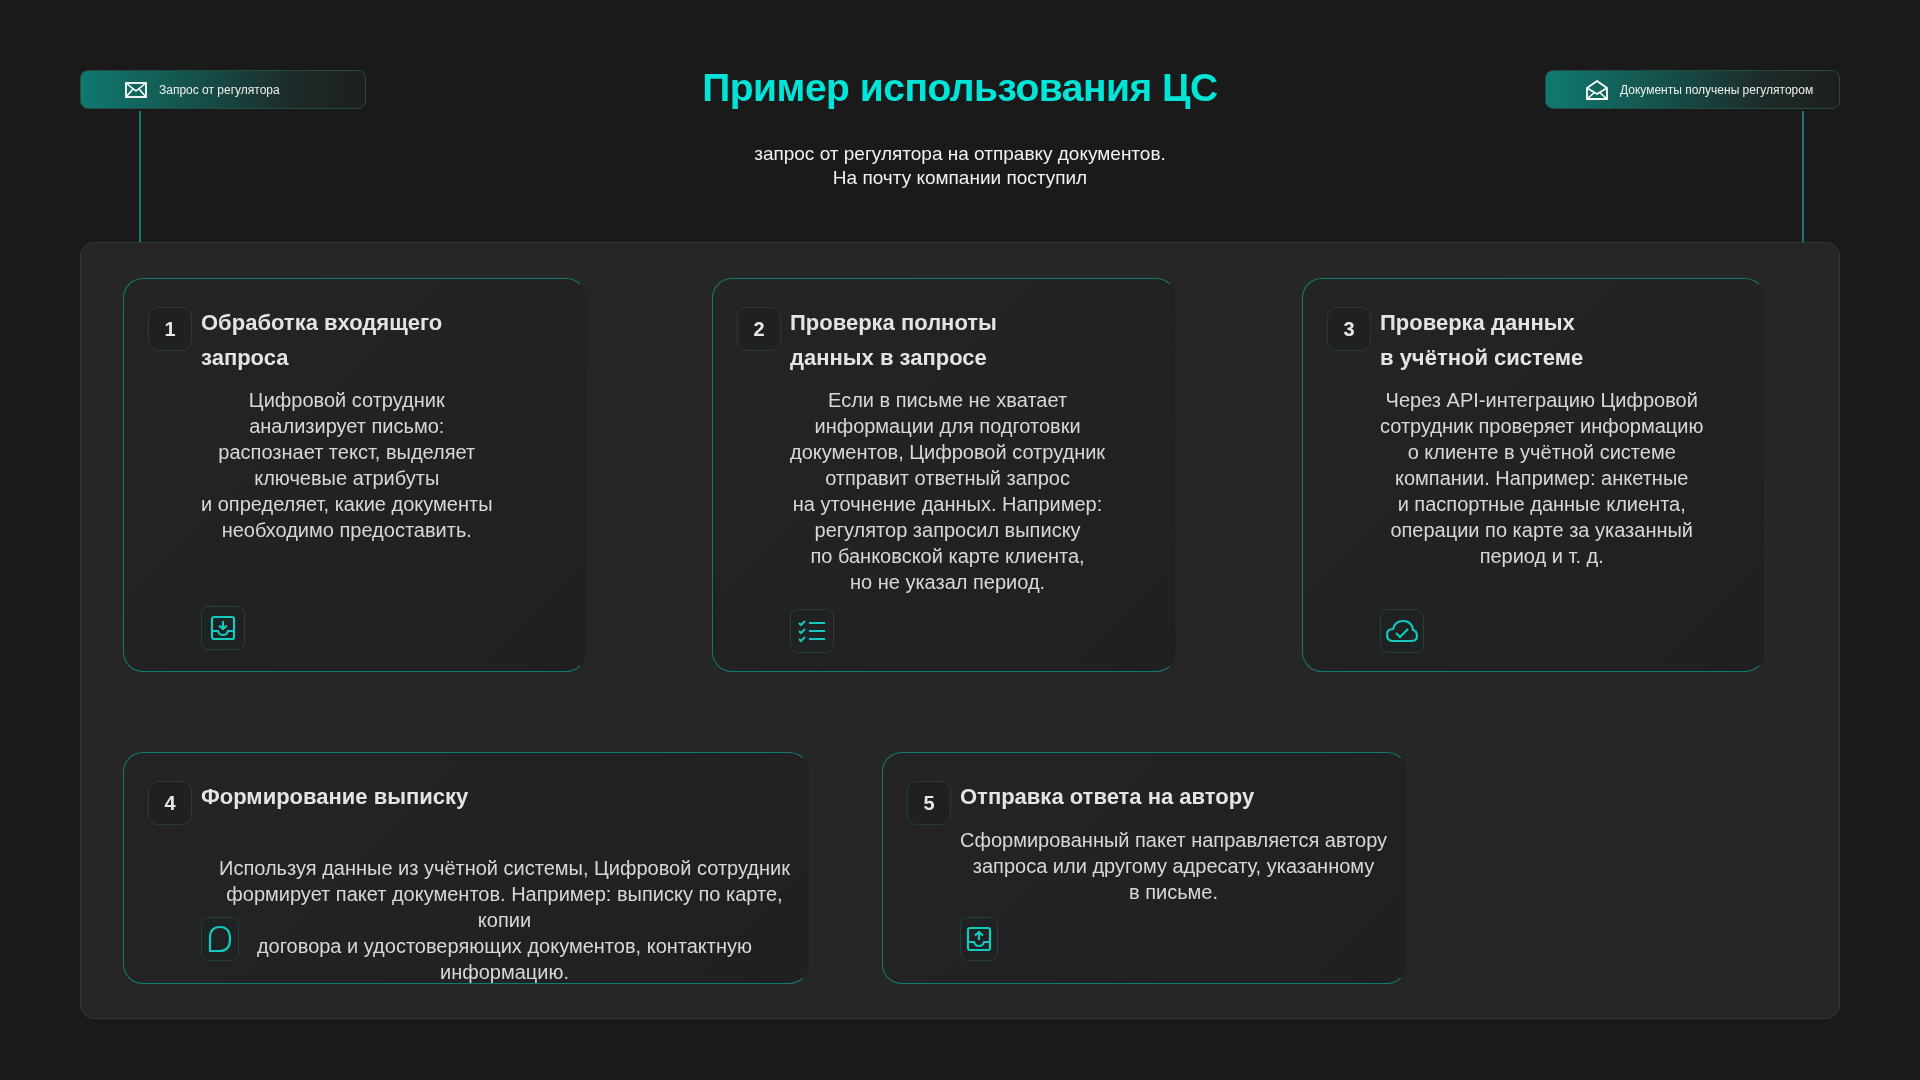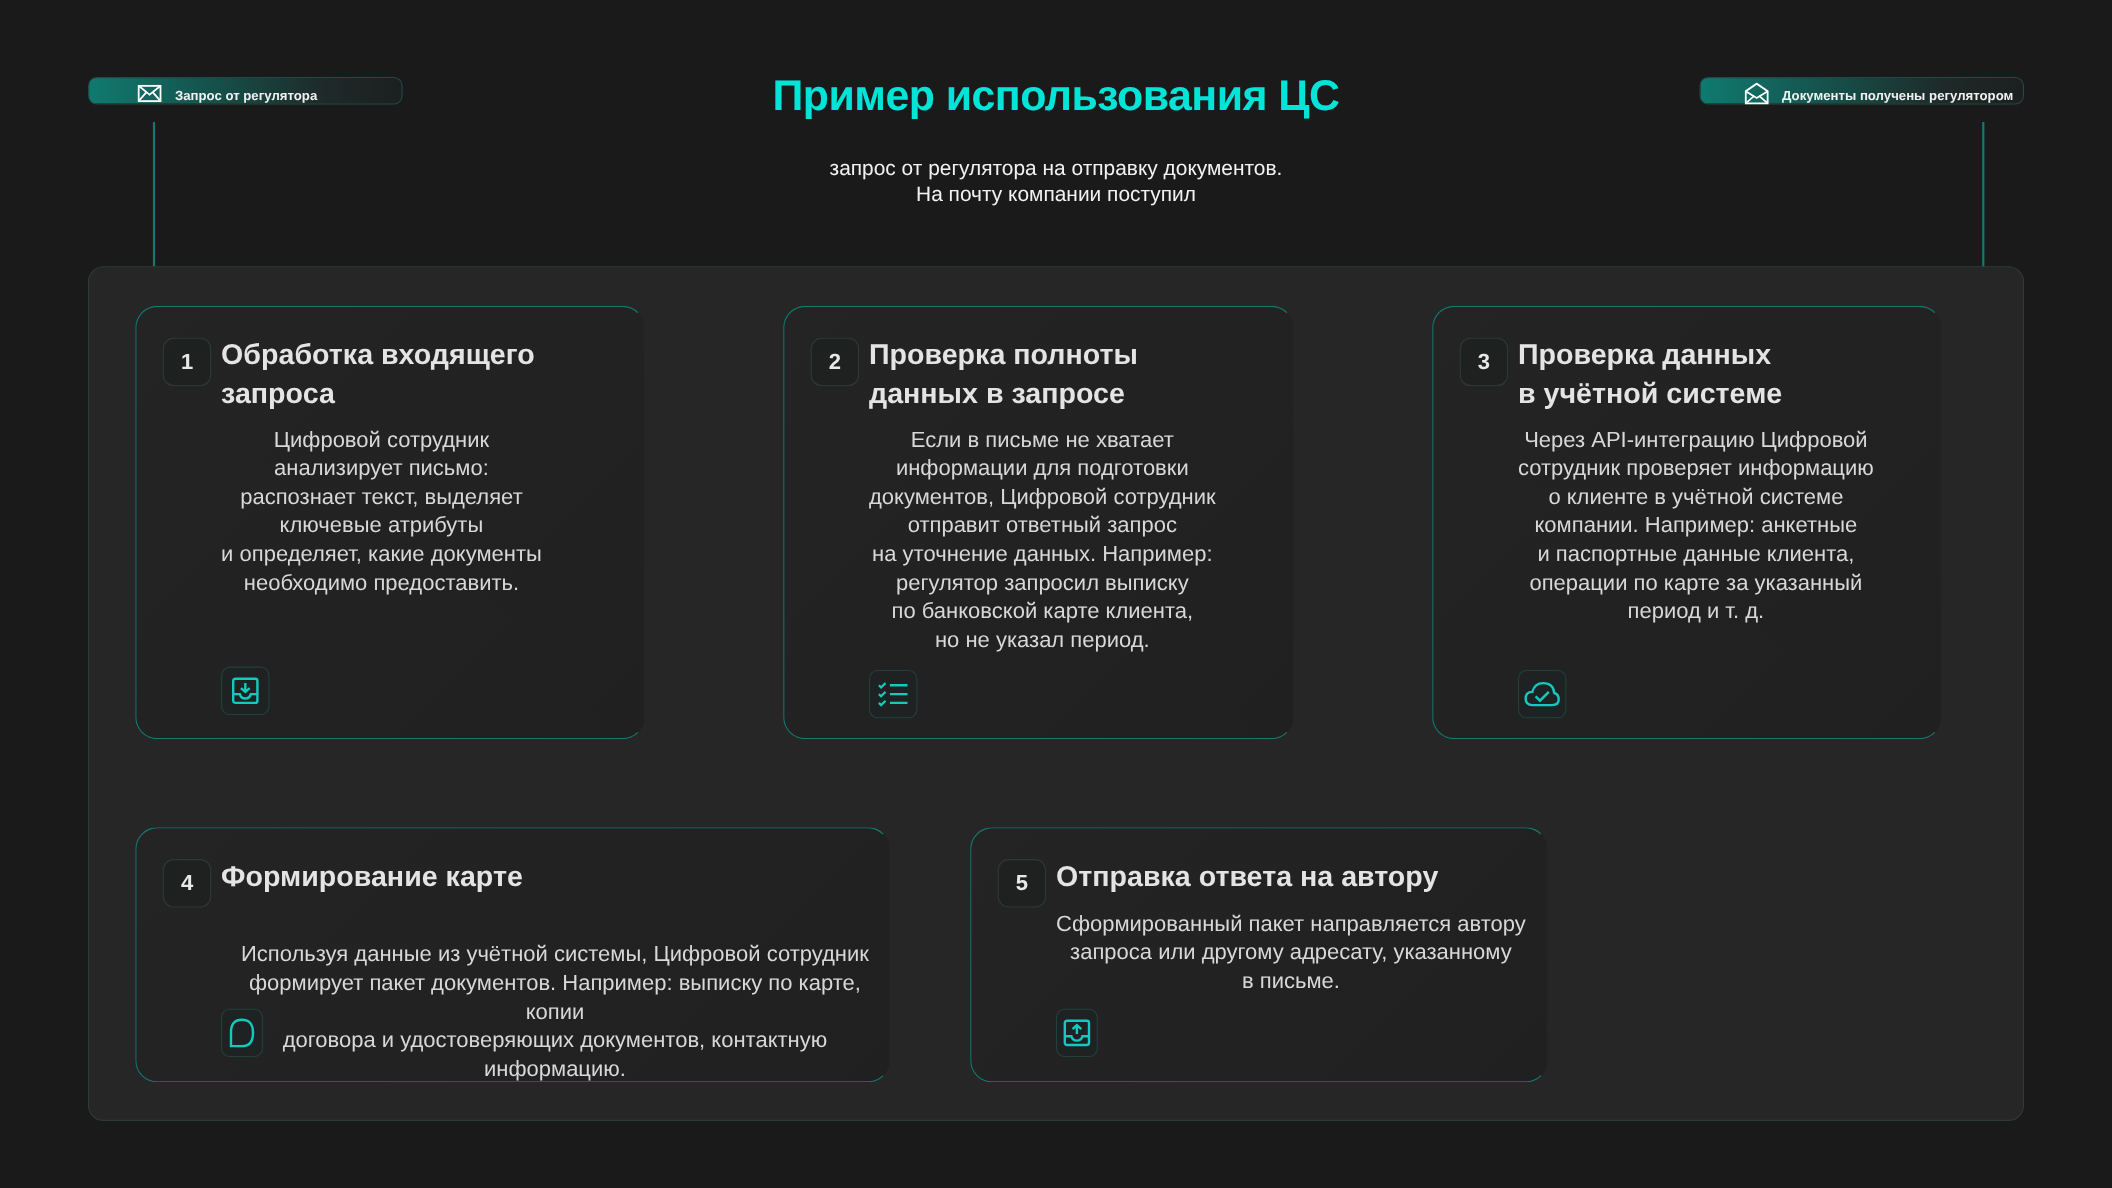--- a/index.html
+++ b/index.html
@@ -1,25 +1,25 @@
 <!DOCTYPE html>
 <html><head>
 <meta charset="utf-8">
 <style>
   html,body{margin:0;padding:0;}
   body{width:1920px;height:1080px;background:#1a1a1a;position:relative;overflow:hidden;font-family:"DejaVu Sans","Liberation Sans",sans-serif;color:#e6e6e6;}
-  .badge{position:absolute;height:25px;border-radius:8px;background:linear-gradient(90deg,#0f7a70 0%,#15514b 40%,#1e2a29 75%,#1c1f1f 100%);border:1px solid #244a46;display:flex;align-items:flex-end;box-sizing:border-box;font-weight:bold;}
+  .badge{position:absolute;height:39px;border-radius:8px;background:linear-gradient(90deg,#0f7a70 0%,#15514b 40%,#1e2a29 75%,#1c1f1f 100%);border:1px solid #244a46;display:flex;align-items:center;box-sizing:border-box;}
   .badge .ico{width:22px;height:18px;margin-right:12px;display:flex;align-items:center;justify-content:center;}
   .badge .lbl{font-size:12px;color:#f0f0f0;font-family:"Liberation Sans",sans-serif;}
   .title{position:absolute;left:0;right:0;top:66px;text-align:center;font-size:39px;font-weight:bold;color:#00e5d8;font-family:"Liberation Sans",sans-serif;letter-spacing:-0.5px;}
   .subtitle{position:absolute;left:0;right:0;top:142px;text-align:center;font-size:19px;line-height:24px;color:#f2f2f2;font-family:"Liberation Sans",sans-serif;}
   .panel{position:absolute;left:80px;top:242px;width:1760px;height:777px;background:#262626;border-radius:14px;border:1px solid #2c3b39;box-sizing:border-box;}
   .card{position:absolute;border-radius:20px;border:1.5px solid #137a72;background:linear-gradient(135deg,#242424 0%,#202020 100%);box-sizing:border-box;border-right-color:transparent;border-bottom-color:#137a72;}
   .card .num{position:absolute;left:24px;top:28px;width:42px;height:42px;border-radius:10px;border:1px solid #2b3a38;background:#1f2121;display:flex;align-items:center;justify-content:center;font-size:20px;font-weight:bold;color:#e8e8e8;font-family:"Liberation Sans",sans-serif;}
-  .card .ctitle{position:absolute;left:77px;top:26px;font-size:26px;line-height:35px;font-weight:bold;color:#e4e4e4;font-family:"Liberation Sans",sans-serif;}
+  .card .ctitle{position:absolute;left:77px;top:26px;font-size:22px;line-height:35px;font-weight:bold;color:#e4e4e4;font-family:"Liberation Sans",sans-serif;}
   .card .ctext{position:absolute;left:77px;font-size:20px;line-height:26px;color:#d8d8d8;font-family:"Liberation Sans",sans-serif;white-space:pre-line;text-align:center;}
   .card .cicon{position:absolute;left:77px;width:42px;height:42px;border-radius:8px;border:1px solid #23403d;background:#1e2222;display:flex;align-items:center;justify-content:center;}
   svg.lines{position:absolute;left:0;top:0;width:1920px;height:1080px;pointer-events:none;}
 </style>
 </head>
 <body>
 
 <svg class="lines" viewBox="0 0 1920 1080">
   <defs>
     <marker id="arr" viewBox="0 0 10 10" refX="9" refY="5" markerWidth="7" markerHeight="7" orient="auto">
@@ -121,21 +121,21 @@
   <div class="cicon" style="top:330px;">
     <svg width="34" height="26" viewBox="0 0 34 26">
         <path d="M8 23 Q2 23 2 17 Q2 11 8 11 Q10 3 18 3 Q27 3 28 12 Q32 13 32 18 Q32 23 26 23 Z" fill="none" stroke="#14c9bd" stroke-width="2.2"></path>
         <path d="M11 15 L15 19 L23 11" fill="none" stroke="#14c9bd" stroke-width="2.2"></path>
       </svg>
   </div>
 </div>
 
 <div class="card" style="left:123px;top:752px;width:686px;height:232px;">
   <div class="num">4</div>
-  <div class="ctitle">Формирование карте</div>
+  <div class="ctitle">Формирование выписку</div>
   <div class="ctext" style="top:74px;margin-top:28px;">Используя данные из учётной системы, Цифровой сотрудник
 формирует пакет документов. Например: выписку по карте, копии
 договора и удостоверяющих документов,  контактную информацию.</div>
   <div class="cicon" style="top:164px;width:36px;height:42px;">
     <svg width="24" height="28" viewBox="0 0 24 28">
         <path d="M2 26 L2 13 Q2 2 12 2 Q22 2 22 14 Q22 26 12 26 Z" fill="none" stroke="#14c9bd" stroke-width="2.2"></path>
       </svg>
   </div>
 </div>
 

